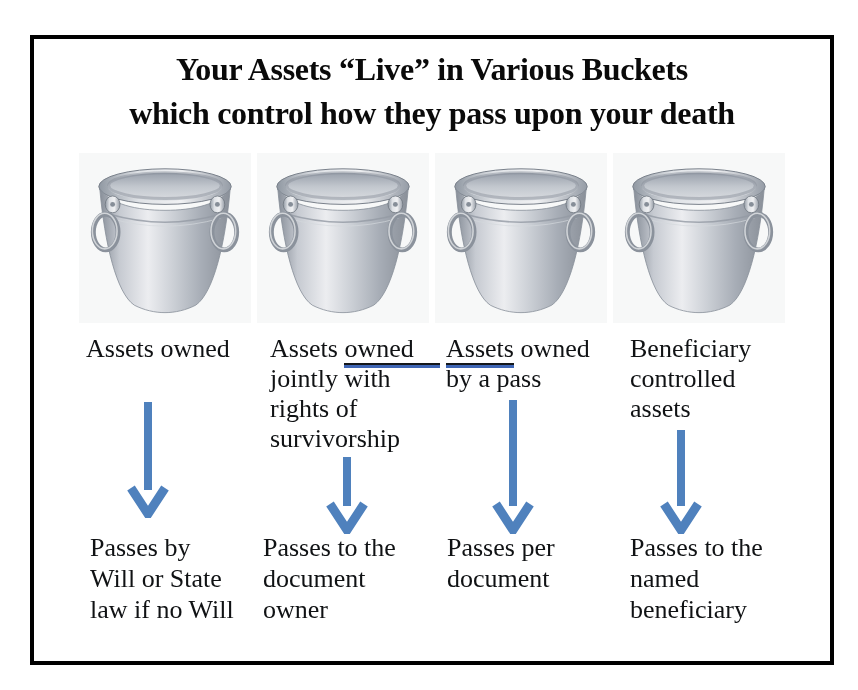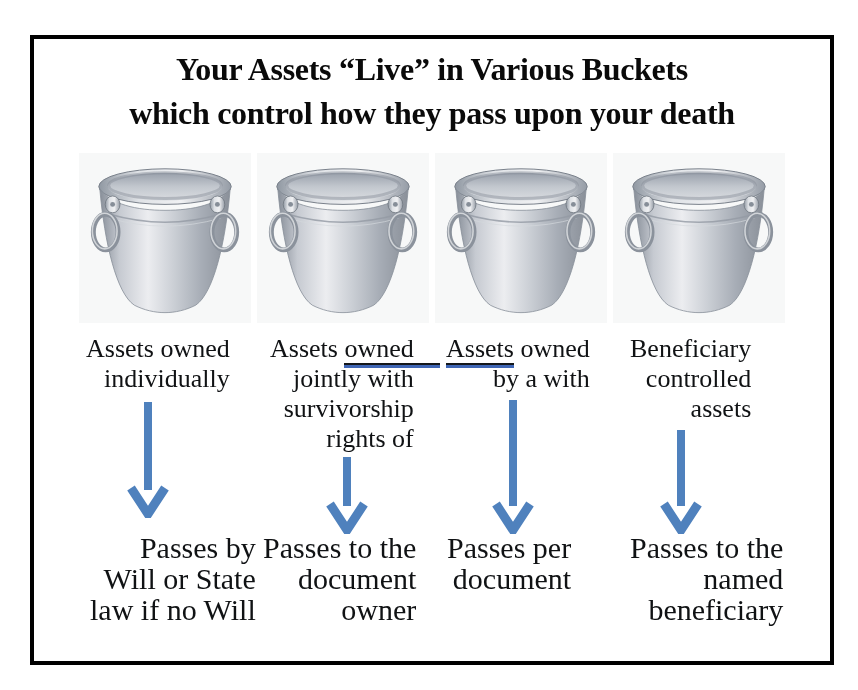--- a/index.html
+++ b/index.html
@@ -12,24 +12,24 @@
     position:absolute;left:30px;top:35px;width:804px;height:630px;
     border:4px solid #000;box-sizing:border-box;background:#fff;
   }
   .title{
     position:absolute;left:0;right:0;top:8px;text-align:center;
     font-weight:bold;font-size:32px;line-height:44px;letter-spacing:-0.3px;color:#0a0a0a;
   }
   .cols{
     position:absolute;left:42px;top:113px;width:712px;height:509px;display:flex;
   }
-  .col{width:178px;position:relative;flex:0 0 178px;text-align:right;}
+  .col{width:178px;position:relative;flex:0 0 178px;}
   .bucket{position:absolute;top:0;left:3px;width:172px;height:172px;}
   .toplabel{position:absolute;top:182px;font-size:26px;line-height:30px;}
-  .botlabel{position:absolute;top:380px;font-size:30px;line-height:31px;}
+  .botlabel{position:absolute;top:380px;font-size:26px;line-height:31px;}
   .lbl-line{white-space:nowrap;}
   .u{
     position:relative;display:inline;border-bottom:2.5px solid #14171b;padding-bottom:0px;
   }
   .u::after{
     content:"";position:absolute;left:0;right:0;bottom:-4.5px;height:3px;
     background:var(--ublue,#4472c4);
   }
   .u-bridge{padding-right:26px;margin-right:-26px;}
   .arrow{position:absolute;}
@@ -87,61 +87,60 @@
   </div>
 
   <div class="cols">
 
     <div class="col">
       <svg class="bucket" viewBox="0 0 174 172">
           <use href="#bucket"></use>
         </svg>
       <div class="toplabel" style="left:10px">
         <div class="lbl-line">Assets owned</div>
-        <div class="lbl-line">individually</div>
       </div>
       <svg class="arrow" style="left:50px;top:248px" width="44" height="118">
         <line class="arrow-stroke" x1="22" y1="2" x2="22" y2="90" stroke-width="8"></line>
         <polyline class="arrow-stroke" points="5,88 22,114 39,88" fill="none" stroke-width="9"></polyline>
       </svg>
       <div class="botlabel" style="left:14px">
         <div class="lbl-line">Passes by</div>
         <div class="lbl-line">Will or State</div>
         <div class="lbl-line">law if no Will</div>
       </div>
     </div>
 
     <div class="col">
       <svg class="bucket" viewBox="0 0 174 172">
           <use href="#bucket"></use>
         </svg>
       <div class="toplabel" style="left:16px">
         <div class="lbl-line"><span>Assets </span><span class="u u-bridge">owned</span></div>
         <div class="lbl-line">jointly with</div>
+        <div class="lbl-line">rights of</div>
         <div class="lbl-line">survivorship</div>
-        <div class="lbl-line">rights of</div>
       </div>
       <svg class="arrow" style="left:71px;top:303px" width="44" height="79">
         <line class="arrow-stroke" x1="22" y1="2" x2="22" y2="51" stroke-width="8"></line>
         <polyline class="arrow-stroke" points="5,49 22,75 39,49" fill="none" stroke-width="9"></polyline>
       </svg>
       <div class="botlabel" style="left:9px">
         <div class="lbl-line">Passes to the</div>
         <div class="lbl-line">document</div>
         <div class="lbl-line">owner</div>
       </div>
     </div>
 
     <div class="col">
       <svg class="bucket" viewBox="0 0 174 172">
           <use href="#bucket"></use>
         </svg>
       <div class="toplabel" style="left:14px">
         <div class="lbl-line"><span class="u">Assets</span><span> owned</span></div>
-        <div class="lbl-line">by a with</div>
+        <div class="lbl-line">by a pass</div>
       </div>
       <svg class="arrow" style="left:59px;top:246px" width="44" height="136">
         <line class="arrow-stroke" x1="22" y1="2" x2="22" y2="108" stroke-width="8"></line>
         <polyline class="arrow-stroke" points="5,106 22,132 39,106" fill="none" stroke-width="9"></polyline>
       </svg>
       <div class="botlabel" style="left:15px">
         <div class="lbl-line">Passes per</div>
         <div class="lbl-line">document</div>
       </div>
     </div>

